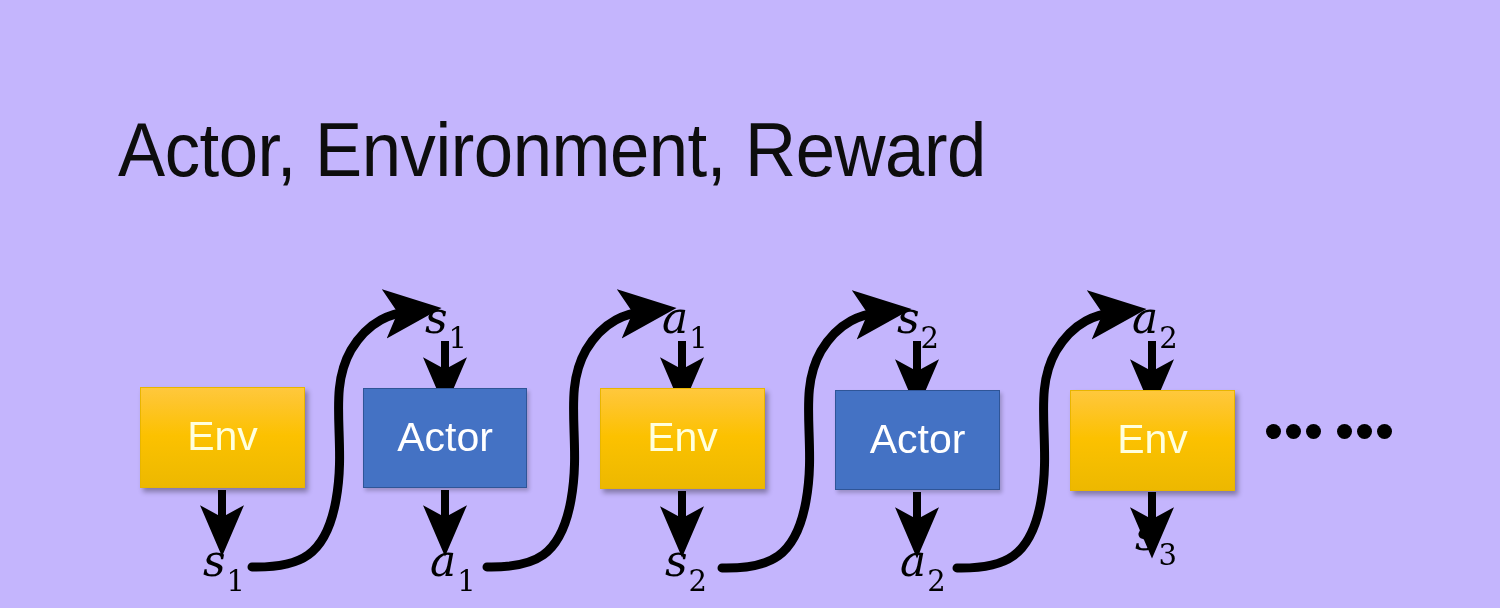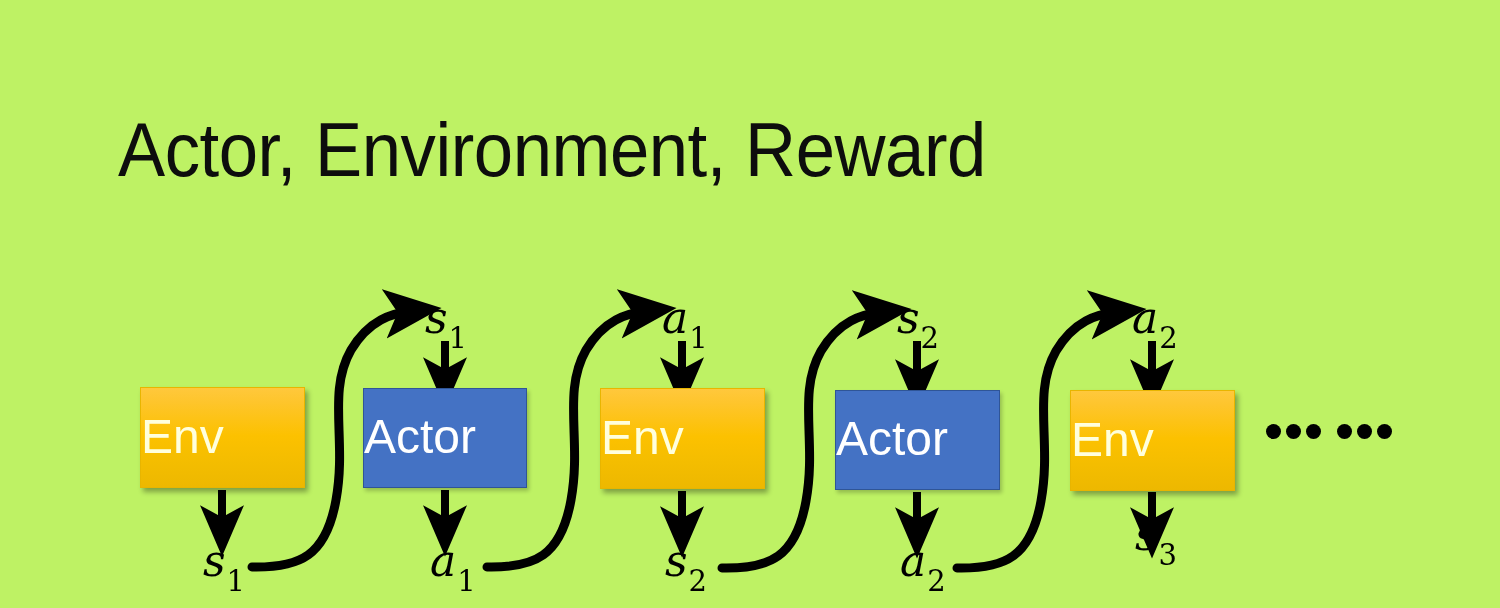--- a/index.html
+++ b/index.html
@@ -4,21 +4,21 @@
 <style>
   html, body {
     margin: 0;
     padding: 0;
     background: #ffffff;
   }
   #slide {
     position: relative;
     width: 1500px;
     height: 608px;
-    background: #bef264;
+    background: #c4b5fd;
     overflow: hidden;
     font-family: "Liberation Sans", sans-serif;
   }
 
   
   #slide-title {
     position: absolute;
     left: 118px;
     top: 112px;
     font-family: "Liberation Sans", sans-serif;
@@ -39,24 +39,25 @@
     top: 0;
     width: 1500px;
     height: 608px;
   }
 
   
   .node {
     position: absolute;
     display: flex;
     align-items: center;
+    justify-content: center;
     box-sizing: border-box;
     font-family: "Liberation Sans", sans-serif;
     font-weight: 400;
-    font-size: 48px;
+    font-size: 41px;
     line-height: 1;
   }
   .node-env {
     background: linear-gradient(to bottom,
                 #ffc83c 0%,
                 #fec52c 14%,
                 #fcc100 48%,
                 #f4bd00 74%,
                 #edb800 100%);
     color: #ffffdd;

